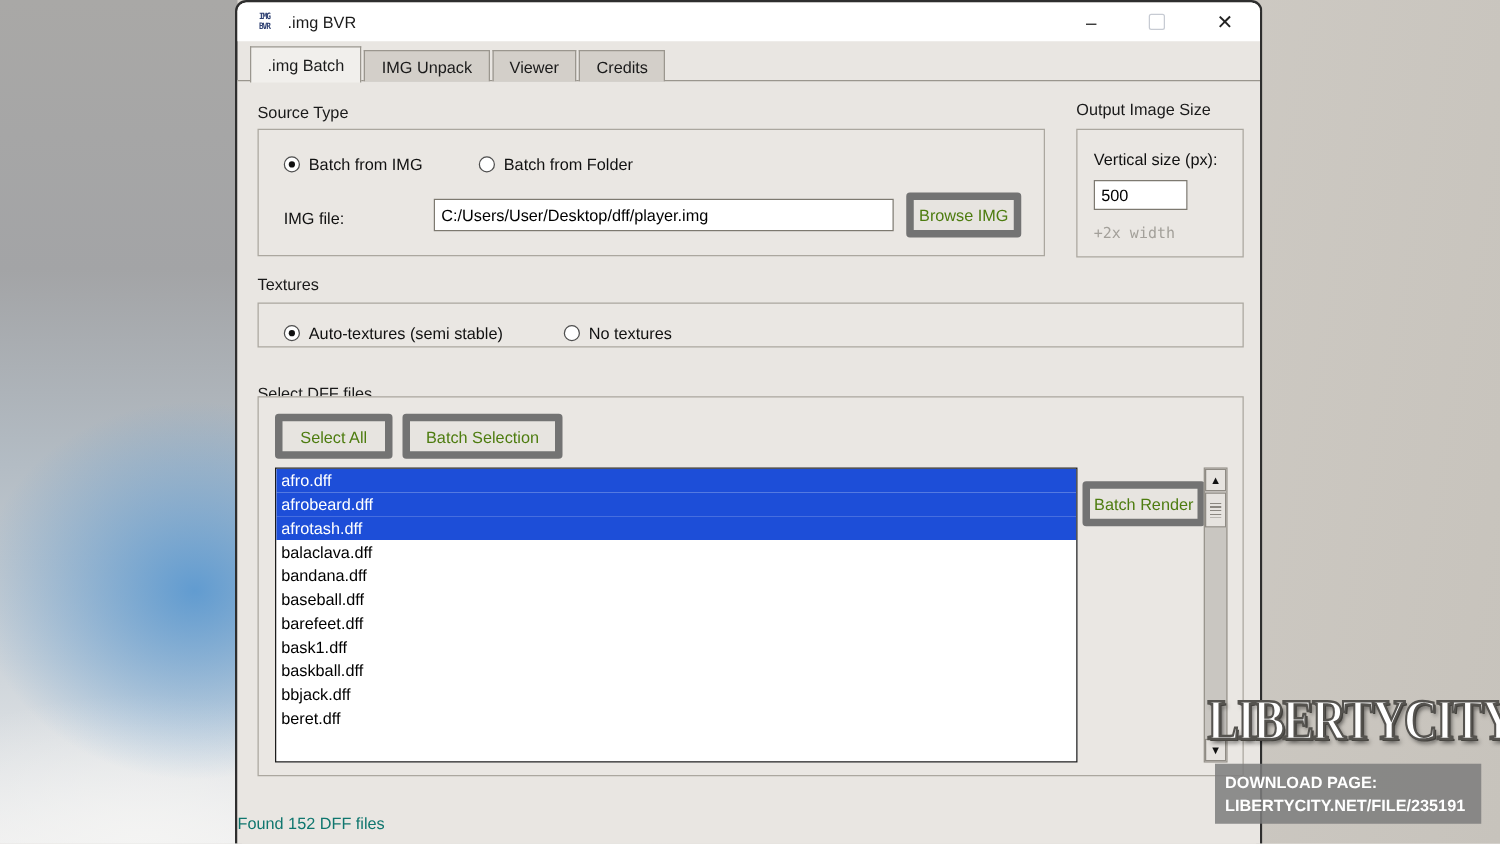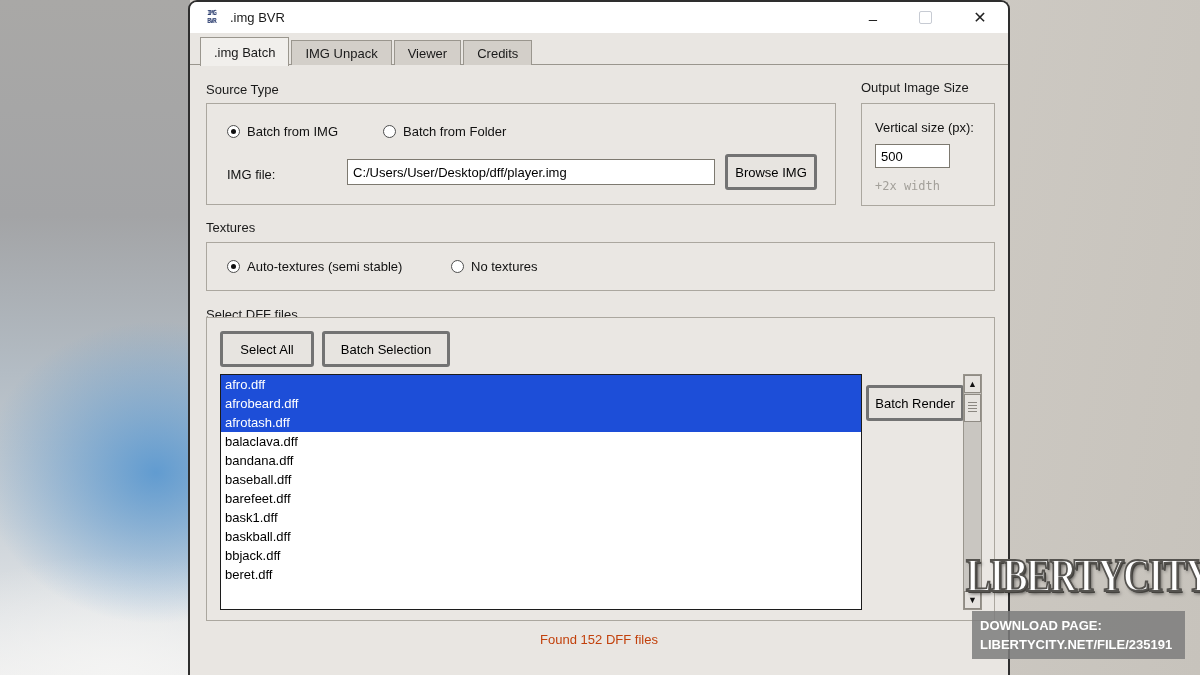--- a/index.html
+++ b/index.html
@@ -65,23 +65,23 @@
     content:""; position:absolute; left:3px; top:3px; width:5px; height:5px;
     border-radius:50%; background:#101010;
   }
 
   .field-label { position:absolute; font-size:13px; color:#111; }
   .textinput {
     position:absolute; border:1px solid #7d7970; background:#fff;
     font-family:"Liberation Sans", sans-serif; font-size:13px; color:#000; padding:2px 5px;
   }
   .btn {
-    position:absolute; background:#e7e4e0; border:3px solid #737373; border-radius:3px;
+    position:absolute; background:#e7e4e0; border:6px solid #737373; border-radius:3px;
     font-family:"Liberation Sans", sans-serif;
-    font-size:13px; color:#000000; display:flex; align-items:center; justify-content:center; cursor:default;
+    font-size:13px; color:#4d7c0f; display:flex; align-items:center; justify-content:center; cursor:default;
   }
   .hint-mono { position:absolute; font-family:"DejaVu Sans Mono", monospace; font-size:12px; color:#a3a09a; }
 
   
   .filelist {
     position:absolute; left:13px; top:56px; width:642px; height:236px;
     background:#fff; border:1px solid #1c1c1c; overflow:hidden;
   }
   .file-row { height:19px; line-height:19px; font-size:13px; padding-left:4px; color:#000; white-space:nowrap; }
   .file-row.selected { background:#1d4ed8; color:#fff; }
@@ -102,21 +102,21 @@
   .scroll-btn.down { bottom:0; }
   .scroll-thumb {
     position:absolute; left:0; top:19px; width:100%; height:28px;
     background:#e6e3df; border:1px solid #8f8b84;
   }
   .scroll-thumb::after {
     content:""; position:absolute; left:3px; right:3px; top:7px; height:12px;
     background:repeating-linear-gradient(180deg,#8b8781 0 1px,transparent 1px 3px);
   }
 
-  .status-text { position:absolute; left:0; width:100%; top:567px; text-align:center; font-size:13px; color:#c2410c; }
+  .status-text { position:absolute; left:0; width:100%; top:586px; text-align:left; font-size:13px; color:#0f766e; }
 
   
   .wm-logo {
     position:absolute; left:966px; top:549px; z-index:10;
     font-size:46px; font-weight:bold; letter-spacing:-2px; white-space:nowrap;
     color:#fff; -webkit-text-stroke:2px #55534f;
     text-shadow:2px 2px 0 #44423e, 3px 3px 4px rgba(0,0,0,.55);
     transform:scale(.82,1.0); transform-origin:left top;
     font-family:"Liberation Serif", serif;
   }
@@ -176,21 +176,21 @@
     </div>
 
     <div class="grouplabel" style="left:671px; top:15px;">Output Image Size</div>
     <div class="groupbox" style="left:671px; top:38px; width:134px; height:103px;">
       <div class="field-label" style="left:13px; top:16px;">Vertical size (px):</div>
       <input class="textinput" style="left: 13px; top: 40px; width: 75px; height: 24px;" value="500">
       <div class="hint-mono" style="left:13px; top:75px;">+2x width</div>
     </div>
 
     <div class="grouplabel" style="left:16px; top:155px;">Textures</div>
-    <div class="groupbox" style="left:16px; top:177px; width:789px; height:49px;">
+    <div class="groupbox" style="left:16px; top:177px; width:789px; height:36px;">
       <div class="radio-opt checked" style="left:20px; top:16px;">
         <span class="radio-circle"></span>
         <span>Auto-textures (semi stable)</span>
       </div>
       <div class="radio-opt" style="left:244px; top:16px;">
         <span class="radio-circle"></span>
         <span>No textures</span>
       </div>
     </div>
 

